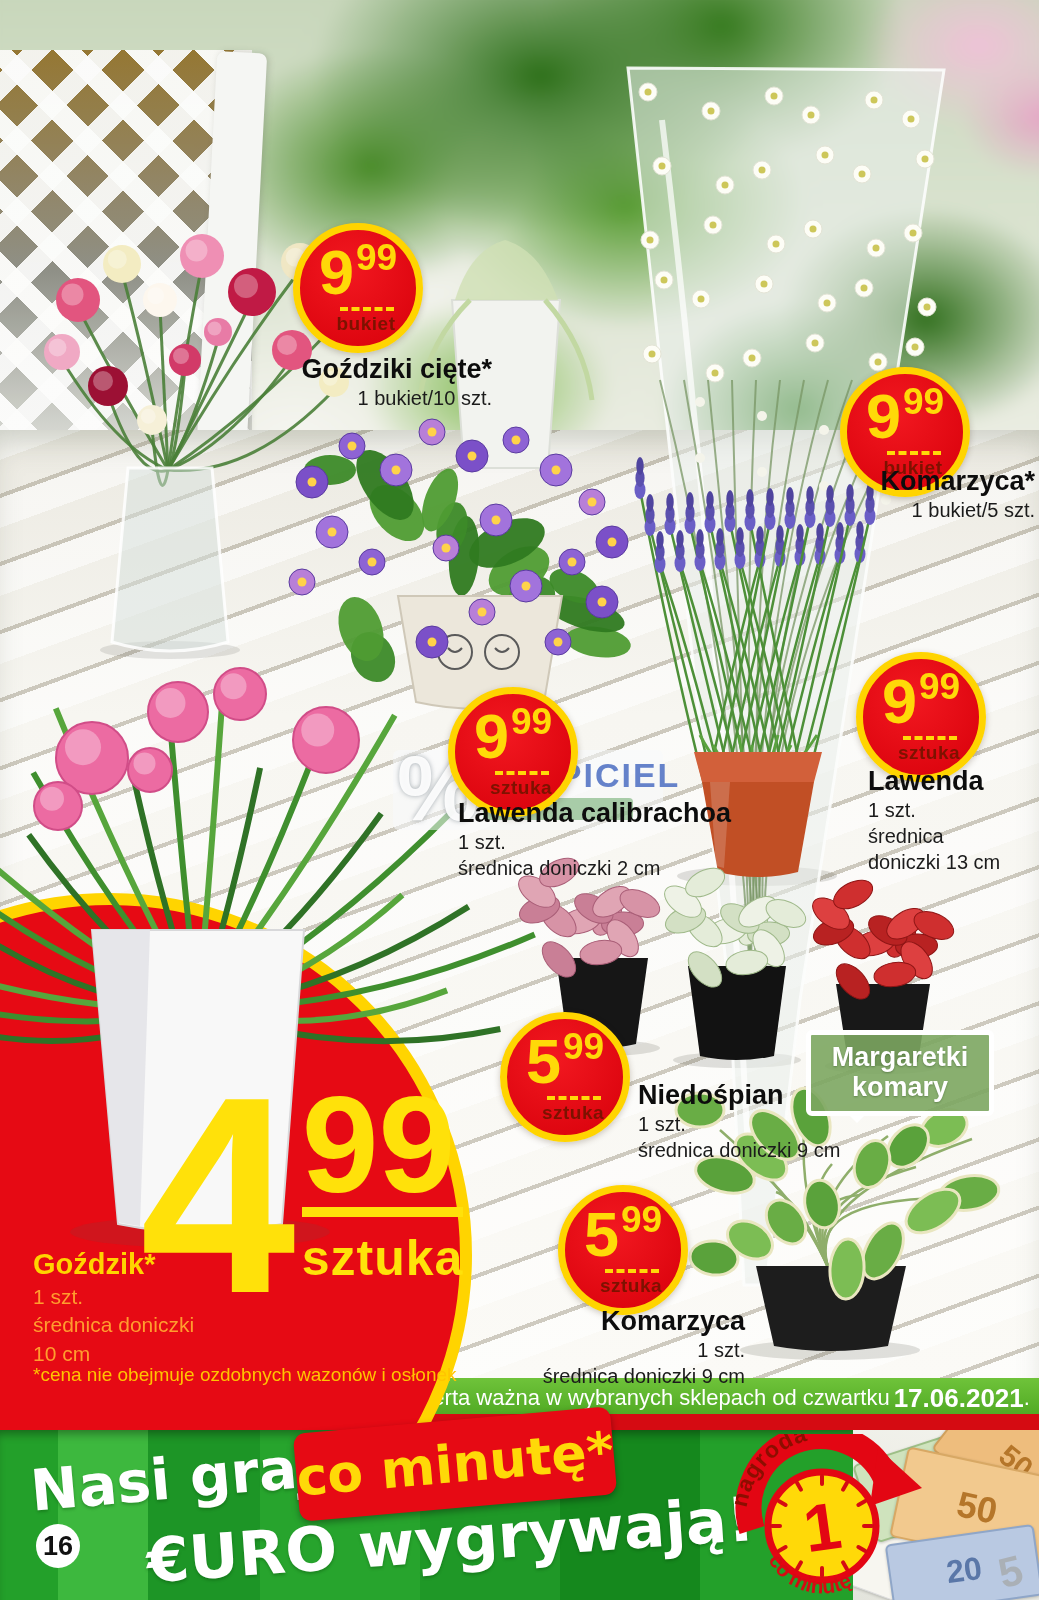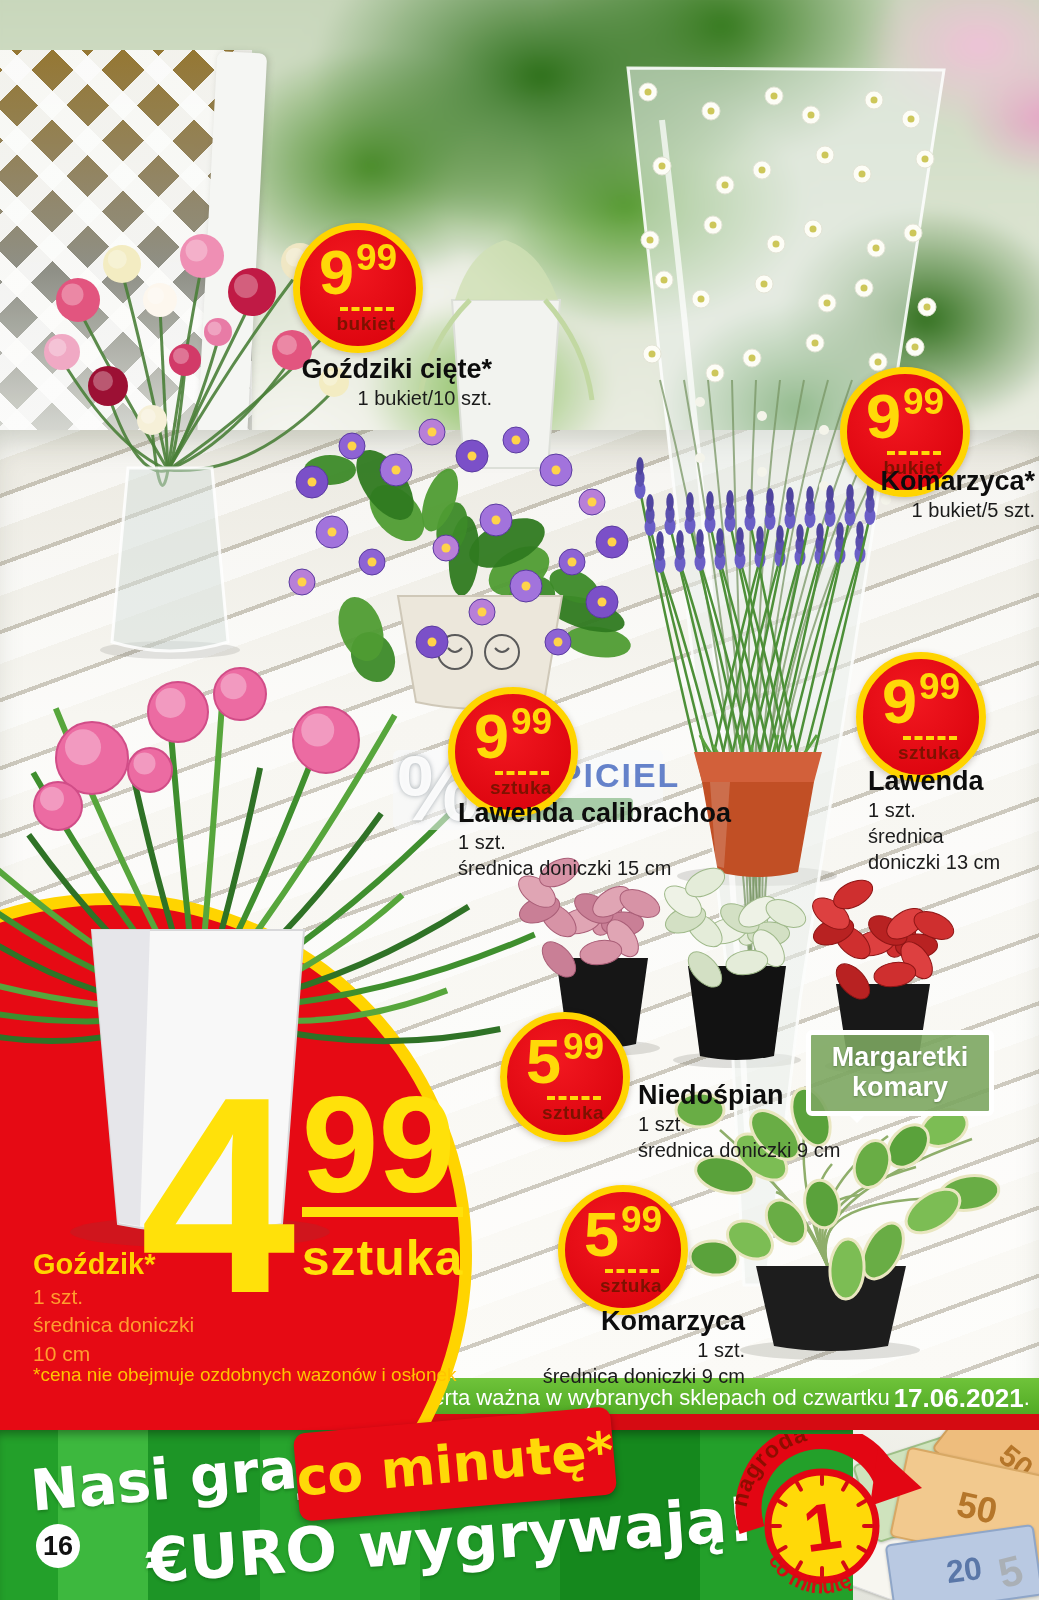--- a/index.html
+++ b/index.html
@@ -665,21 +665,21 @@
     <div class="pname">Goździki cięte*</div>
     <div class="pline">1 bukiet/10 szt.</div>
   </div>
   <div class="plabel center" style="left:785px; top:466px; width:250px;">
     <div class="pname">Komarzyca*</div>
     <div class="pline">1 bukiet/5 szt.</div>
   </div>
   <div class="plabel" style="left:458px; top:798px; width:280px;">
     <div class="pname">Lawenda calibrachoa</div>
     <div class="pline">1 szt.</div>
-    <div class="pline">średnica doniczki 15 cm</div>
+    <div class="pline">średnica doniczki 2 cm</div>
   </div>
   <div class="plabel" style="left:868px; top:766px; width:170px;">
     <div class="pname">Lawenda</div>
     <div class="pline">1 szt.</div>
     <div class="pline">średnica</div>
     <div class="pline">doniczki 13 cm</div>
   </div>
   <div class="plabel" style="left:638px; top:1080px; width:290px;">
     <div class="pname">Niedośpian</div>
     <div class="pline">1 szt.</div>

